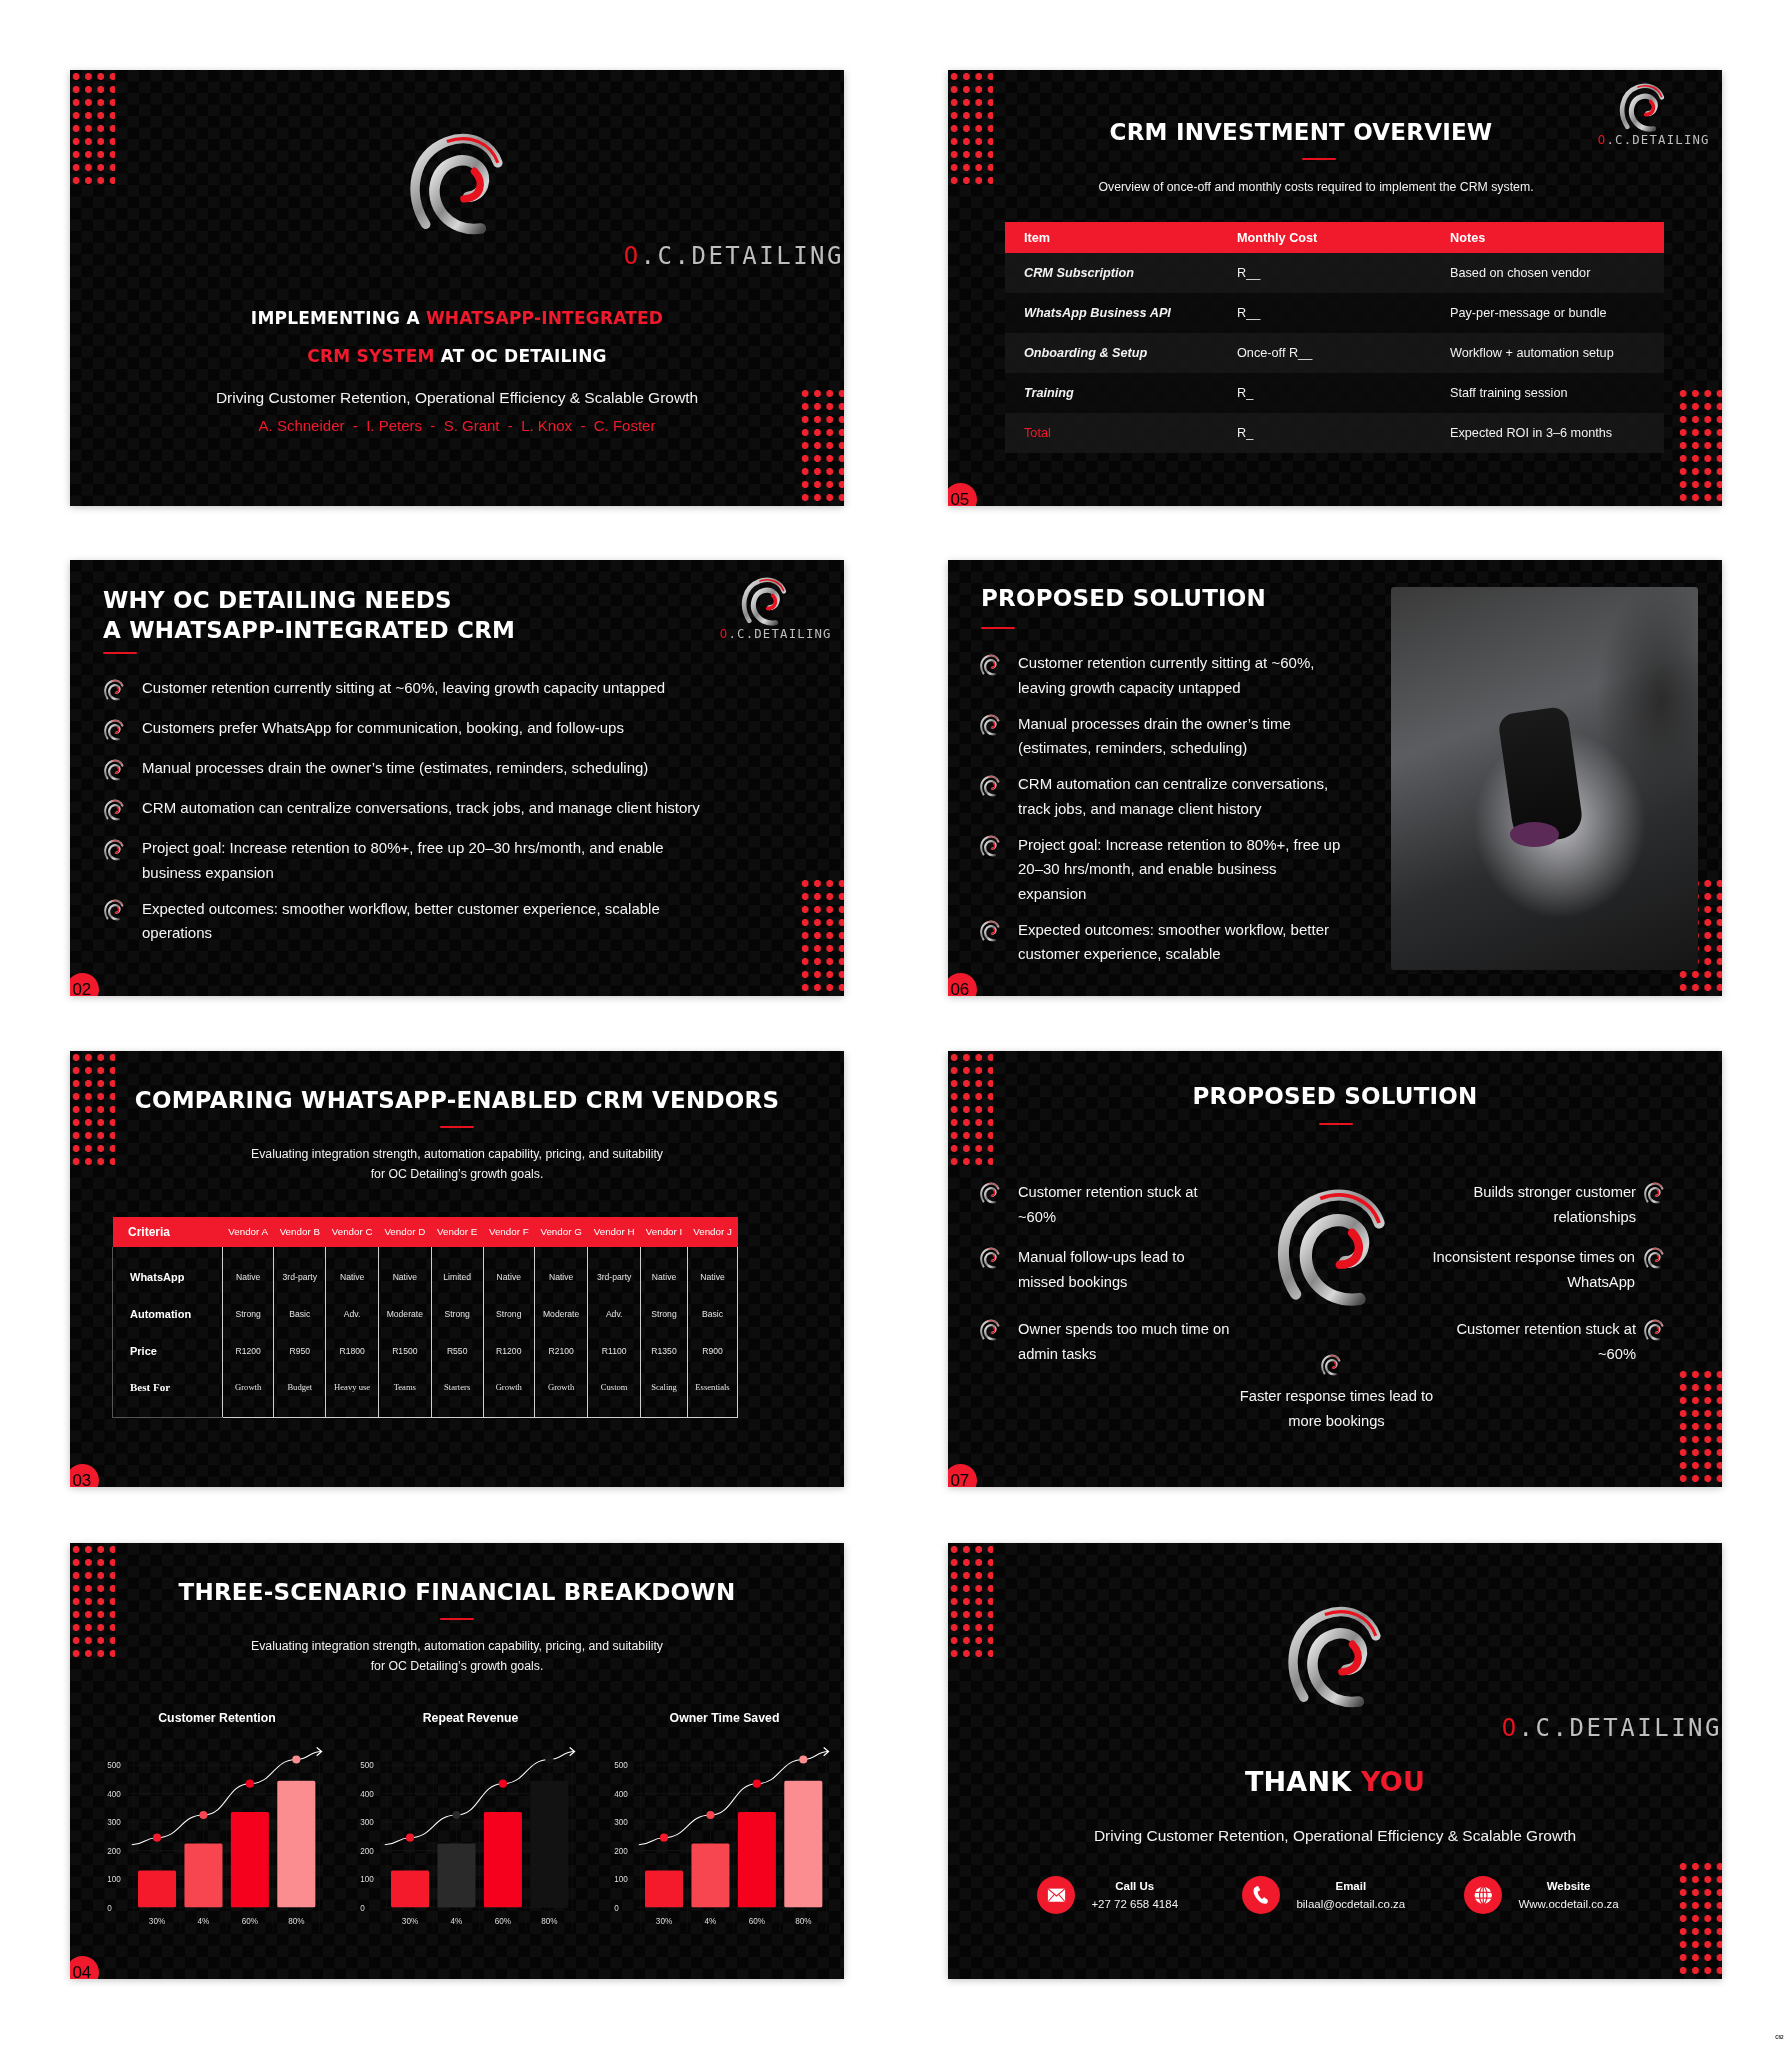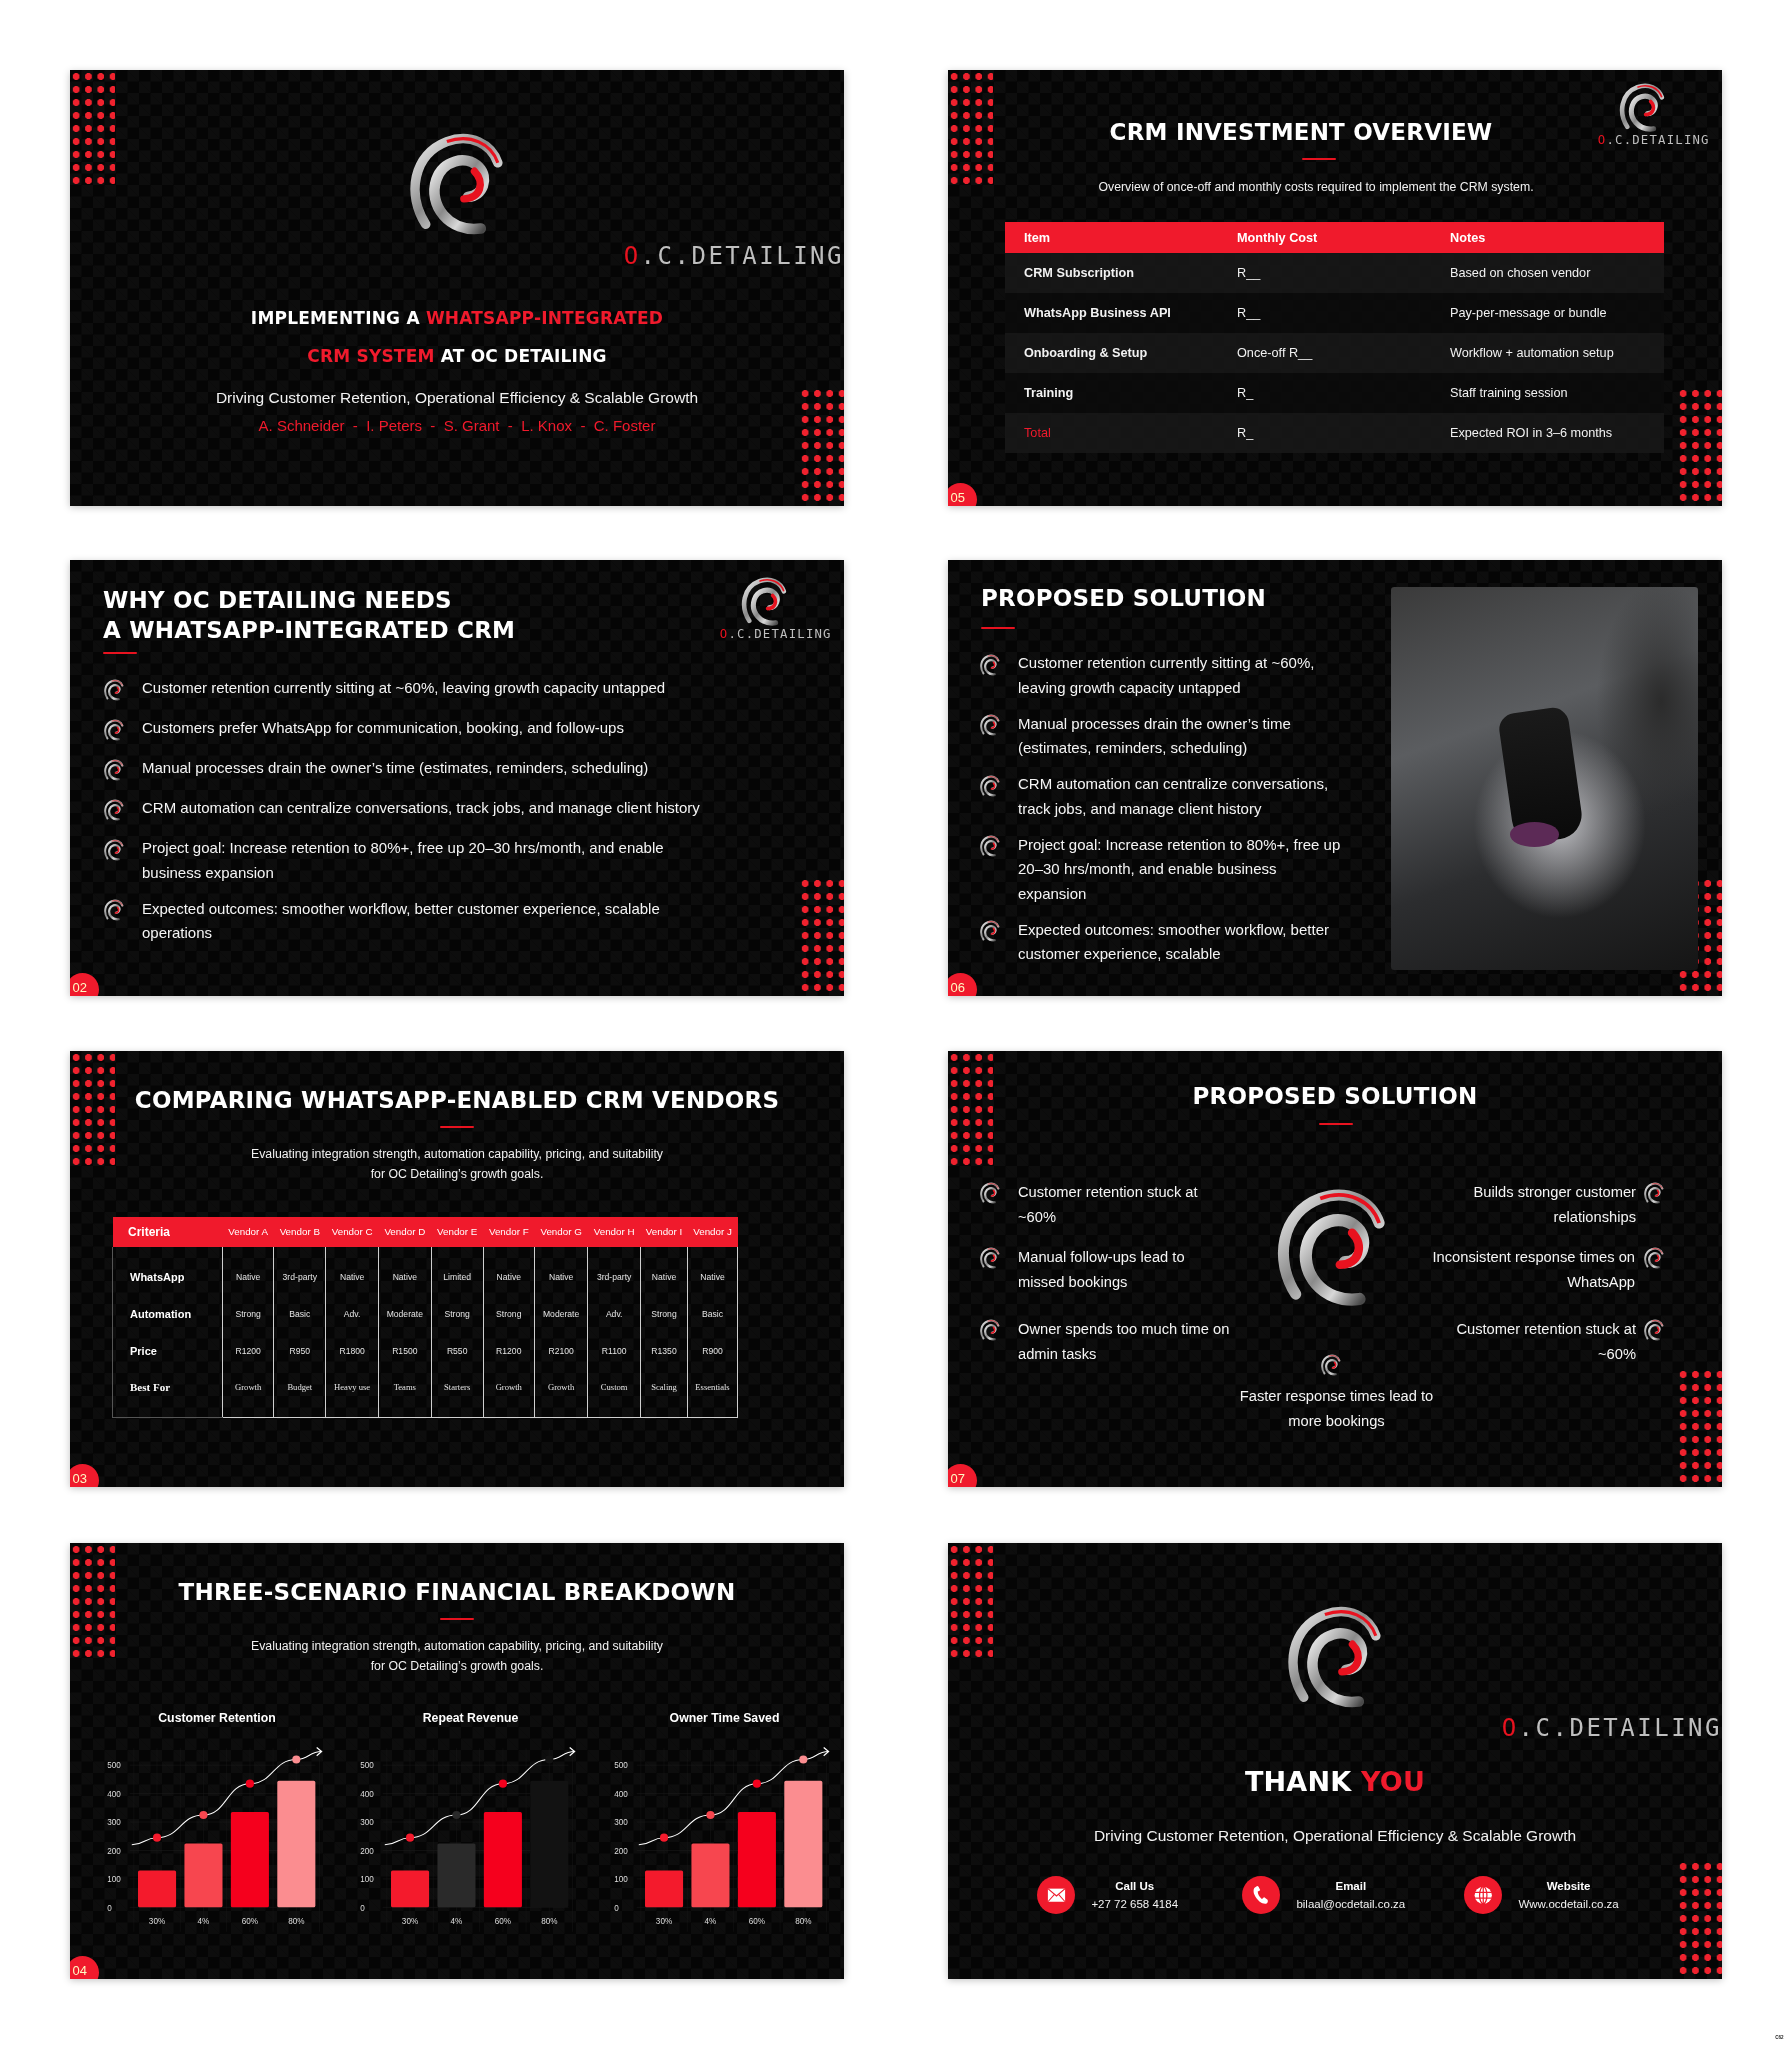--- a/index.html
+++ b/index.html
@@ -25,21 +25,21 @@
   .s8 { left: 948px; top: 1543px; }
 
   .dots { position: absolute; width: 45px; height: 119px;
     background-image: radial-gradient(circle, #f0222e 3.3px, transparent 3.7px);
     background-size: 12.3px 13px; }
   .dots.tl { left: 0; top: 0; }
   .dots.br { right: 0; bottom: 0; }
 
   .badge { position: absolute; left: -4.1px; bottom: -10.2px; width: 33px; height: 33px; border-radius: 50%;
     background: #f01a2c; }
-  .badge span { position: absolute; left: 6.5px; top: 6.5px; font-size: 13px; color: #fef9c3; }
+  .badge span { position: absolute; left: 6.5px; top: 6.5px; font-size: 17px; color: #000000; }
 
   .red { color: #f01a2c; }
   .underline { width: 34px; height: 2px; background: #e8121f; border-radius: 1.2px; }
 
   
   .logo { position: absolute; text-align: right; }
   .logo svg { display: block; margin: 0 auto; }
   .logo-word { font-family: "DejaVu Sans Mono", monospace; color: #bfbfbf; letter-spacing: 2.5px; }
   .logo-word .o { color: #e8121f; }
 
@@ -50,21 +50,21 @@
   .bullets { position: absolute; list-style: none; }
   .bullets li { position: relative; padding-left: 39px; font-size: 15px; line-height: 24.5px; color: #f5f5f5; margin-bottom: 16.4px; }
   .bullets li .bi { position: absolute; left: 0; top: 2.5px; width: 22px; height: 22px; }
 
   
   .inv { position: absolute; left: 57px; top: 152px; width: 659px; border-collapse: collapse; }
   .inv th { background: #f01a2c; text-align: left; font-size: 12.7px; font-weight: bold; height: 31px; padding-left: 19px; }
   .inv td { font-size: 12.7px; height: 40px; padding-left: 19px; color: #f2f2f2; }
   .inv tr:nth-child(odd) td { background: rgba(25,25,25,0.85); }
   .inv tr:nth-child(even) td { background: rgba(12,12,12,0.85); }
-  .inv td.item { font-weight: bold; }
+  .inv td.item { font-weight: bold; font-style: italic; }
   .inv td.total { color: #f01a2c; }
 
   
   .vend { position: absolute; left: 42px; top: 166px; width: 626px; border-collapse: collapse; }
   .vend th { background: #f01a2c; font-size: 9.8px; height: 29.5px; font-weight: normal; text-align: center; }
   .vend th.crit { text-align: left; padding-left: 15.5px; font-size: 12px; font-weight: bold; width: 110px; }
   .vend td { font-size: 8.6px; text-align: center; height: 37px; border-left: 0.4px solid #cfcfcf; color: #e5e5e5; }
   .vend td.crit { text-align: left; padding-left: 17px; font-weight: bold; font-size: 11px; border-left: 0.4px solid #555; color: #fff; }
   .vend tbody tr:first-child td { padding-top: 12.3px; height: 49px; }
   .vend tbody tr:last-child td { border-bottom: 0.4px solid #cfcfcf; height: 48px; padding-bottom: 12.3px; font-family: Liberation Serif, serif; }

